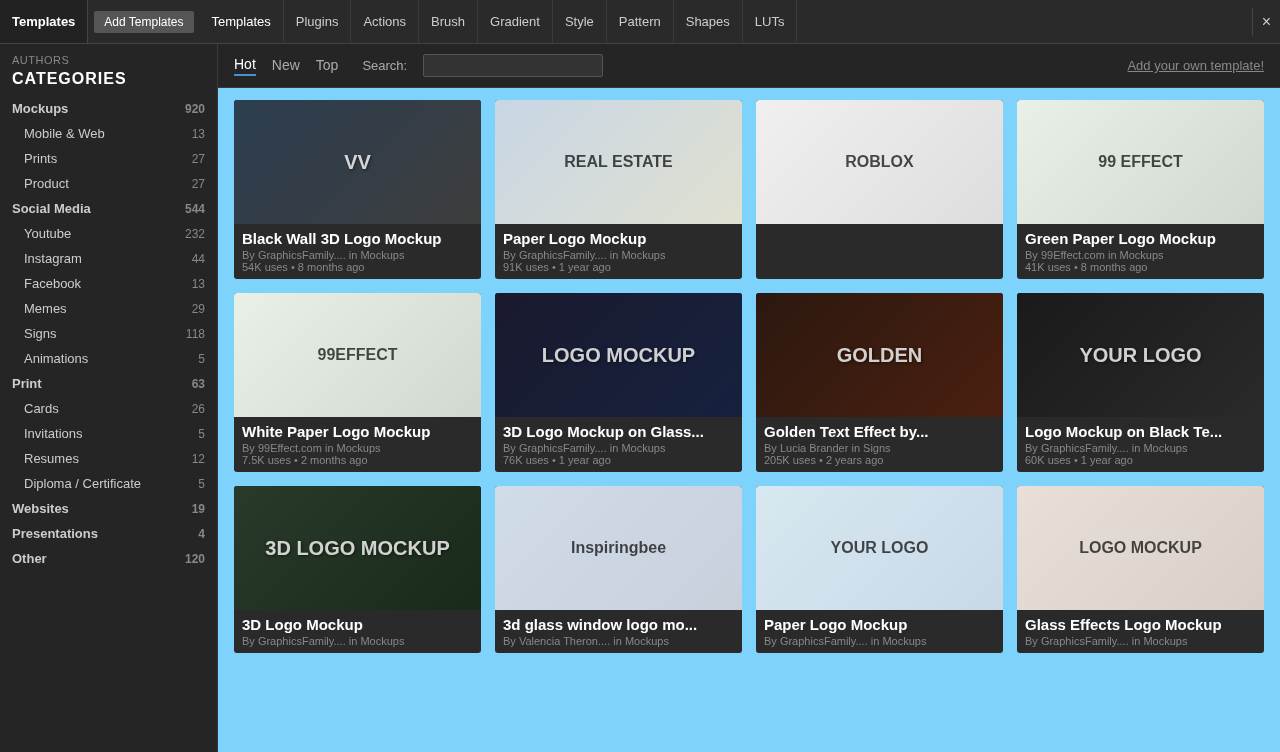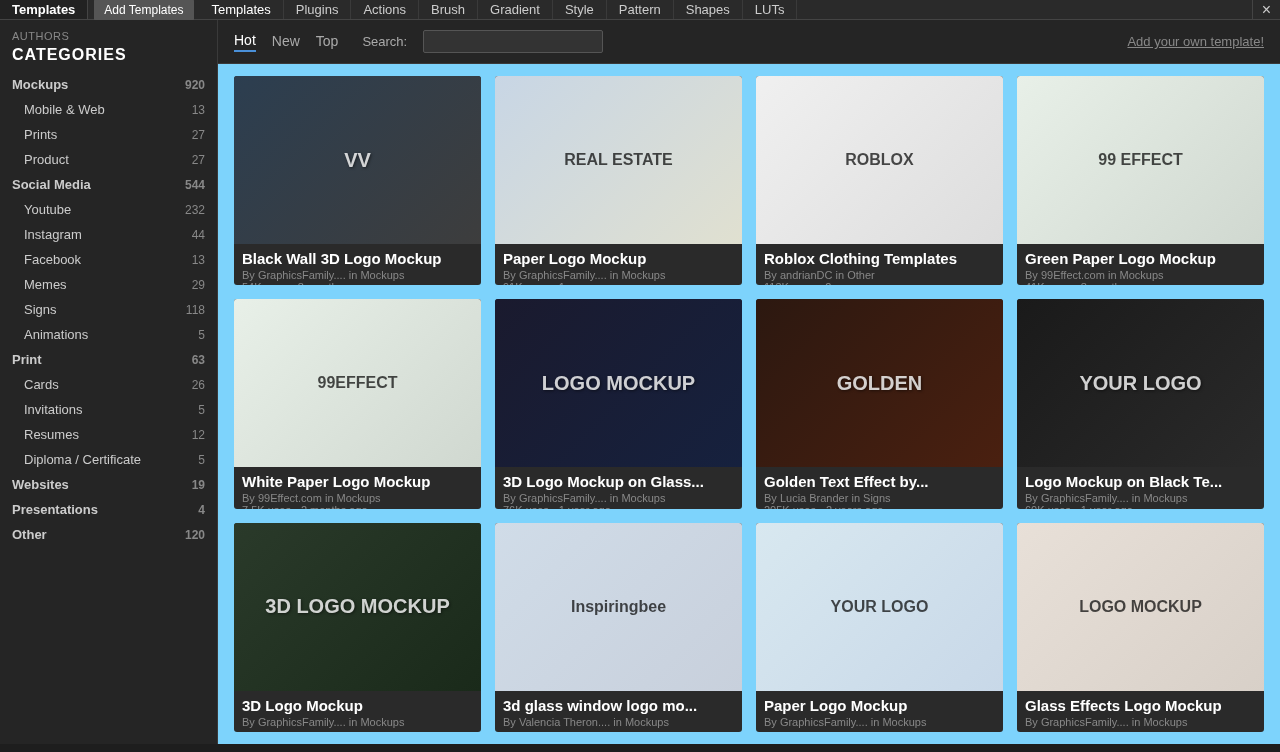--- a/index.html
+++ b/index.html
@@ -3,21 +3,21 @@
   <meta charset="utf-8">
   <style>
     * { margin: 0; padding: 0; box-sizing: border-box; }
     body { font-family: Arial, sans-serif; background: #1e1e1e; color: #ccc; width: 1280px; height: 752px; overflow: hidden; font-size: 13px; }
 
     
     #topbar {
       display: flex;
       align-items: center;
       background: #2a2a2a;
-      height: 20px;
+      height: 44px;
       border-bottom: 1px solid #444;
     }
     #topbar .app-title {
       padding: 0 12px;
       color: #fff;
       font-size: 13px;
       font-weight: bold;
       height: 100%;
       display: flex;
       align-items: center;
@@ -182,21 +182,21 @@
     #grid::-webkit-scrollbar-thumb { background: #555; }
 
     .template-card {
       background: #2a2a2a;
       border-radius: 3px;
       overflow: hidden;
       cursor: pointer;
     }
     .template-thumbnail {
       width: 100%;
-      height: 168px;
+      height: 124px;
       background: #444;
       display: flex;
       align-items: center;
       justify-content: center;
       overflow: hidden;
       position: relative;
     }
     .template-info {
       padding: 6px 8px;
     }
@@ -377,25 +377,20 @@
           <div class="template-info">
             <div class="template-title">Paper Logo Mockup</div>
             <div class="template-meta" style="white-space: pre;">By GraphicsFamily.... in Mockups
 91K uses • 1 year ago</div>
           </div>
         </div>
         <div class="template-card">
           <div class="template-thumbnail thumb-3">
             <div class="thumb-text-dark">ROBLOX</div>
           </div>
-          <div class="template-info">
-            <div class="template-title">Roblox Clothing Templates</div>
-            <div class="template-meta" style="white-space: pre;">By andrianDC in Other
-113K uses • 2 years ago</div>
-          </div>
         </div>
         <div class="template-card">
           <div class="template-thumbnail thumb-4">
             <div class="thumb-text-dark">99 EFFECT</div>
           </div>
           <div class="template-info">
             <div class="template-title">Green Paper Logo Mockup</div>
             <div class="template-meta" style="white-space: pre;">By 99Effect.com in Mockups
 41K uses • 8 months ago</div>
           </div>

